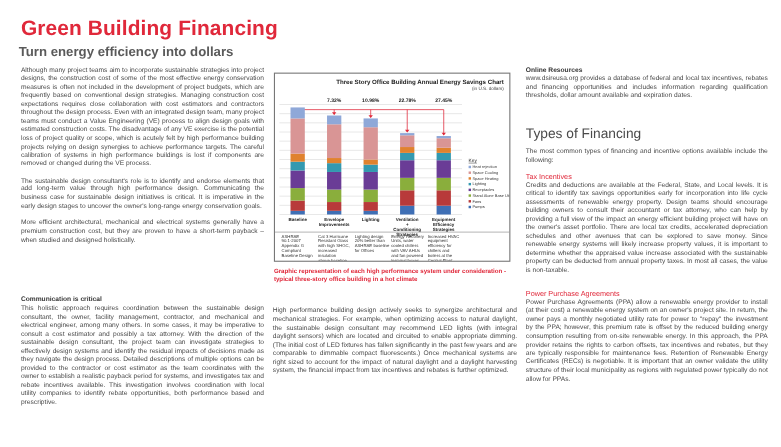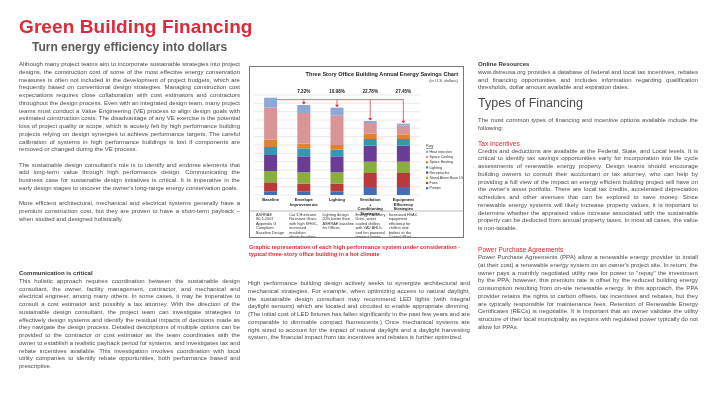--- a/index.html
+++ b/index.html
@@ -2,30 +2,30 @@
 <html><head>
 <meta charset="utf-8">
 <style>
   html, body { margin:0; padding:0; }
   body {
     width:710px; height:406px; overflow:hidden; background:#ffffff;
     font-family:"Liberation Sans", sans-serif; color:#4a4a4a; position:relative;
   }
   .abs { position:absolute; }
   #title { left:19px; top:16px; font-size:19px; font-weight:bold; color:#e0283a; letter-spacing:0.1px; }
-  #subtitle { left:32px; top:40px; font-size:12px; font-weight:bold; color:#5a5a5a; }
+  #subtitle { left:17px; top:40px; font-size:12px; font-weight:bold; color:#5a5a5a; }
   .body-text { font-size:6.05px; line-height:7.75px; text-align:justify; color:#4a4a4a; }
   .body-text p { margin:0 0 7.5px 0; }
   #col1 { left:19px; top:61px; width:221px; }
   #col1b { left:19px; top:270px; width:221px; }
   #col2b { left:248px; top:280px; width:222px; }
   #col3 { left:478px; top:61px; width:220px; }
   .subhead { font-weight:bold; color:#333; }
   .red-head { color:#e0283a; font-size:6.6px; }
-  #types-head { font-size:12.5px; color:#4a4a4a; margin:8px 0 9px 0; font-weight:normal; }
+  #types-head { font-size:12.5px; color:#4a4a4a; margin:26px 0 9px 0; font-weight:normal; }
 
   
   #chart-box { left:249px; top:66px; width:213px; height:170px; border:1px solid #777; background:#fff; }
   #chart-svg { position:absolute; left:0; top:0; }
   #chart-caption { left:249px; top:244px; width:230px; font-size:5.6px; line-height:7.3px; color:#e0283a; font-weight:bold; }
 </style>
 </head>
 <body>
 
 <div class="abs" id="title">Green Building Financing</div>

